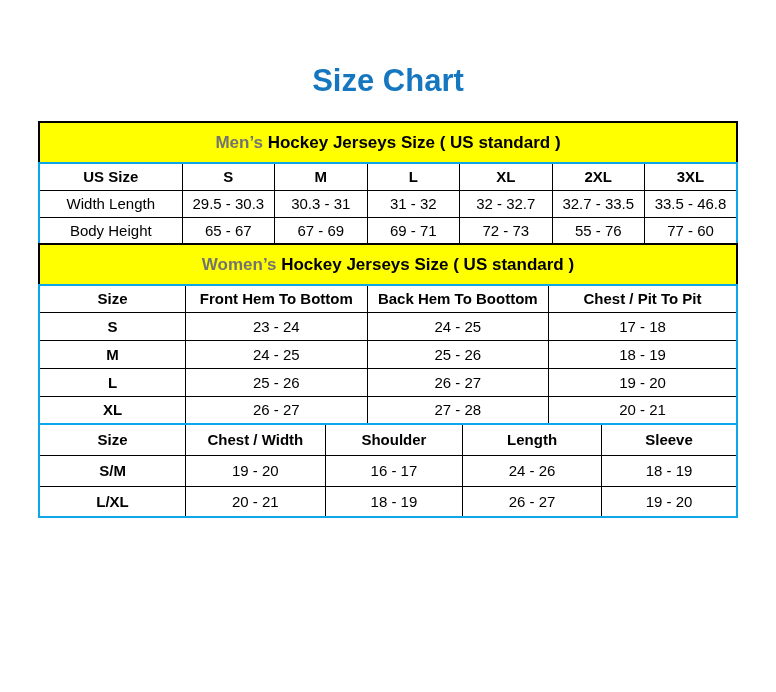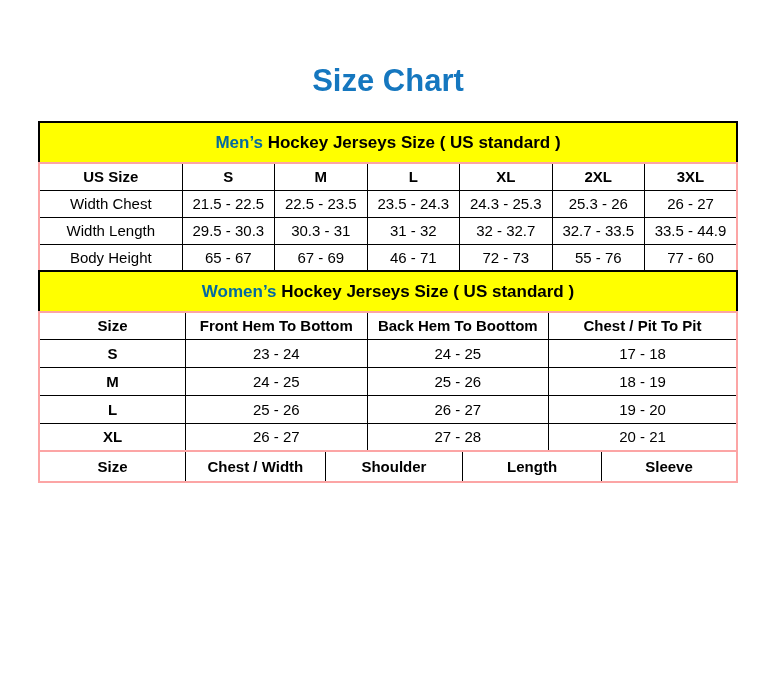--- a/index.html
+++ b/index.html
@@ -11,24 +11,24 @@
     position:absolute; top:63px; left:0; width:100%;
     text-align:center; font-size:31px; font-weight:bold; color:#1577BF;
   }
   .chart { position:absolute; left:38px; top:121px; width:700px; }
   .band {
     box-sizing:border-box; width:100%; height:43px; line-height:39px;
     background:#FFFF00; border:2px solid #000000;
     text-align:center; font-size:17px; font-weight:bold; color:#000000;
     white-space:pre;
   }
-  .band .hl { color:#0369a1; }
+  .band .hl { color:#737373; }
   table.grid {
     width:100%; border-collapse:collapse; table-layout:fixed;
-    background:#ffffff; border:2px solid #fca5a5;
+    background:#ffffff; border:2px solid #0ea5e9;
     font-size:15px; color:#000000; margin-top:-2px;
   }
   .band { margin-top:-2px; }
   .chart > .band:first-child { margin-top:0; }
   .grid th, .grid td {
     border:1px solid #000000; text-align:center; vertical-align:middle;
     padding:0 2px; overflow:hidden; white-space:nowrap;
   }
   .grid th { font-weight:bold; }
   .mens tr  { height:27px; }
@@ -70,42 +70,33 @@
           <th>S</th>
           <th>M</th>
           <th>L</th>
           <th>XL</th>
           <th>2XL</th>
           <th>3XL</th>
         </tr>
       </thead>
       <tbody>
         <tr>
-          <td class="lab">Width Chest</td>
-          <td>21.5 - 22.5</td>
-          <td>22.5 - 23.5</td>
-          <td>23.5 - 24.3</td>
-          <td>24.3 - 25.3</td>
-          <td>25.3 - 26</td>
-          <td>26 - 27</td>
-        </tr>
-        <tr>
           <td class="lab">Width Length</td>
           <td>29.5 - 30.3</td>
           <td>30.3 - 31</td>
           <td>31 - 32</td>
           <td>32 - 32.7</td>
           <td>32.7 - 33.5</td>
-          <td>33.5 - 44.9</td>
+          <td>33.5 - 46.8</td>
         </tr>
         <tr>
           <td class="lab">Body Height</td>
           <td>65 - 67</td>
           <td>67 - 69</td>
-          <td>46 - 71</td>
+          <td>69 - 71</td>
           <td>72 - 73</td>
           <td>55 - 76</td>
           <td>77 - 60</td>
         </tr>
       </tbody>
     </table>
 
     <div class="band"><span class="hl">Women’s</span><span> Hockey Jerseys Size ( US standard )</span></div>
 
     <table class="grid womens">
@@ -163,17 +154,31 @@
       <thead>
         <tr>
           <th>Size</th>
           <th>Chest / Width</th>
           <th>Shoulder</th>
           <th>Length</th>
           <th>Sleeve</th>
         </tr>
       </thead>
       <tbody>
+        <tr>
+          <td class="lab">S/M</td>
+          <td>19 - 20</td>
+          <td>16 - 17</td>
+          <td>24 - 26</td>
+          <td>18 - 19</td>
+        </tr>
+        <tr>
+          <td class="lab">L/XL</td>
+          <td>20 - 21</td>
+          <td>18 - 19</td>
+          <td>26 - 27</td>
+          <td>19 - 20</td>
+        </tr>
       </tbody>
     </table>
 
   </div>
 </div>
 
 </body></html>

